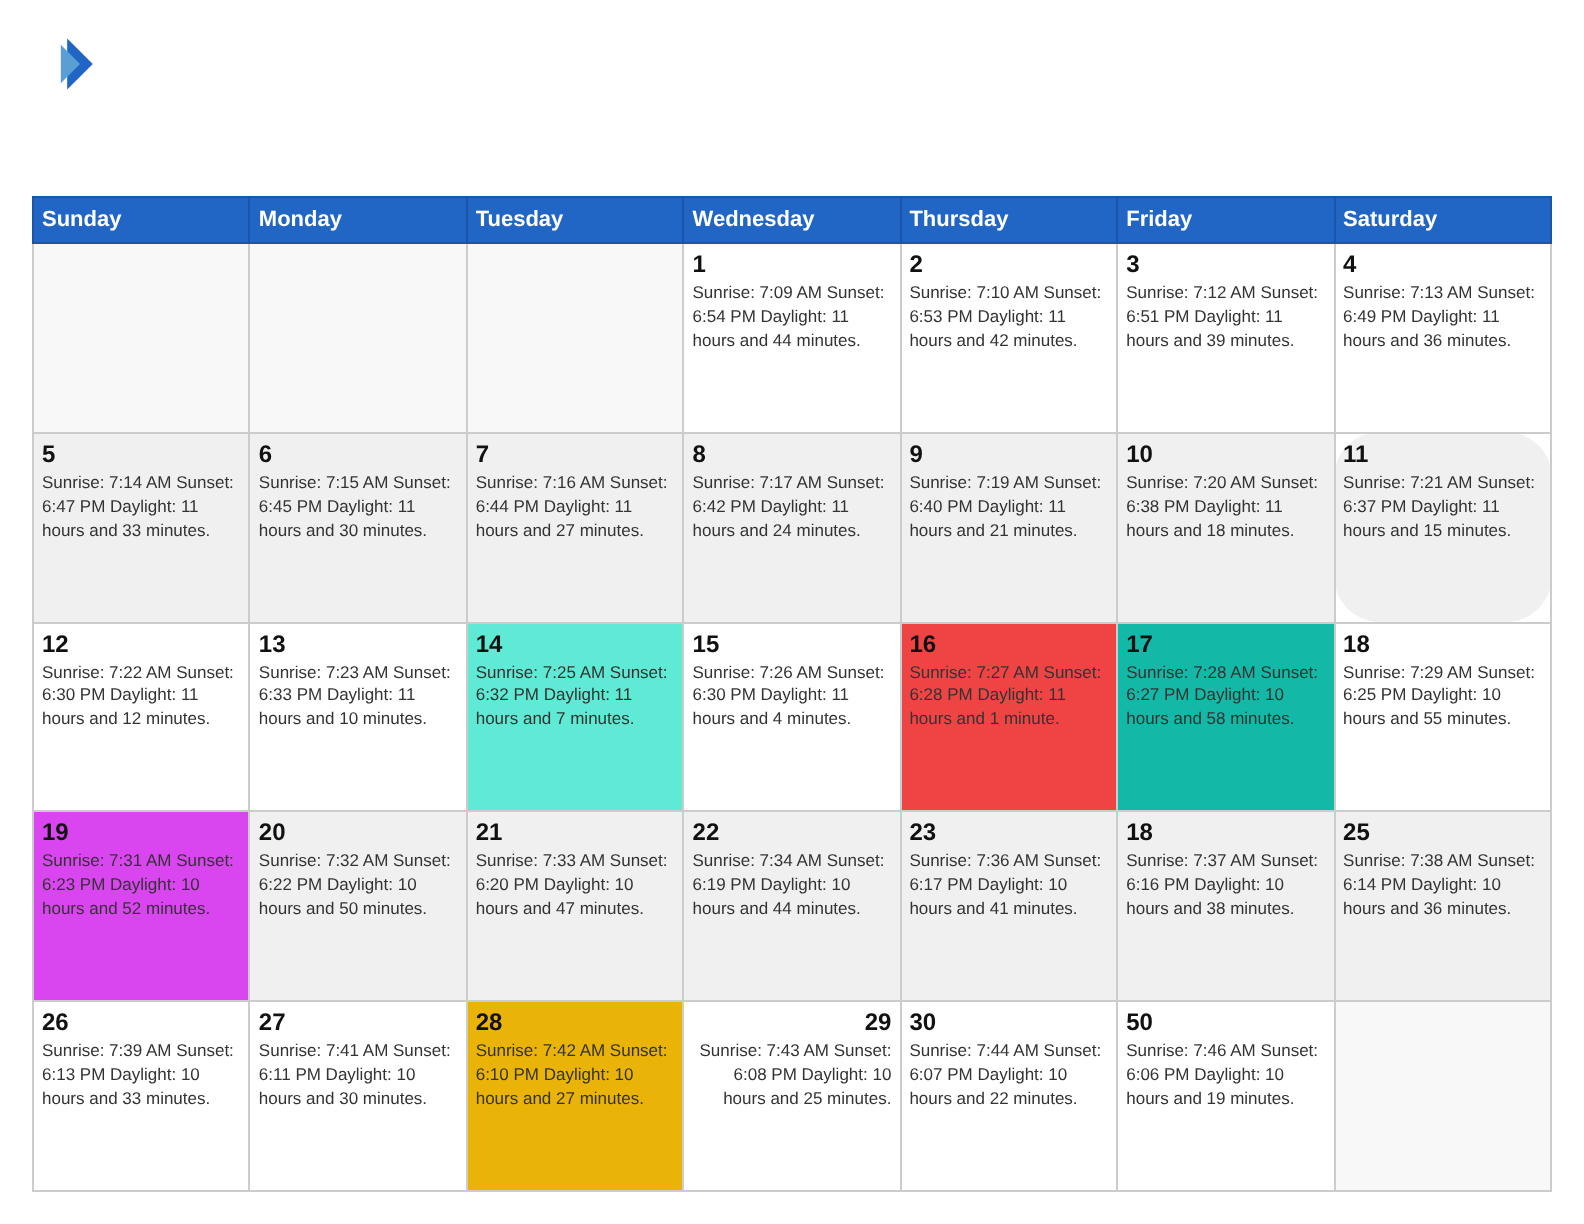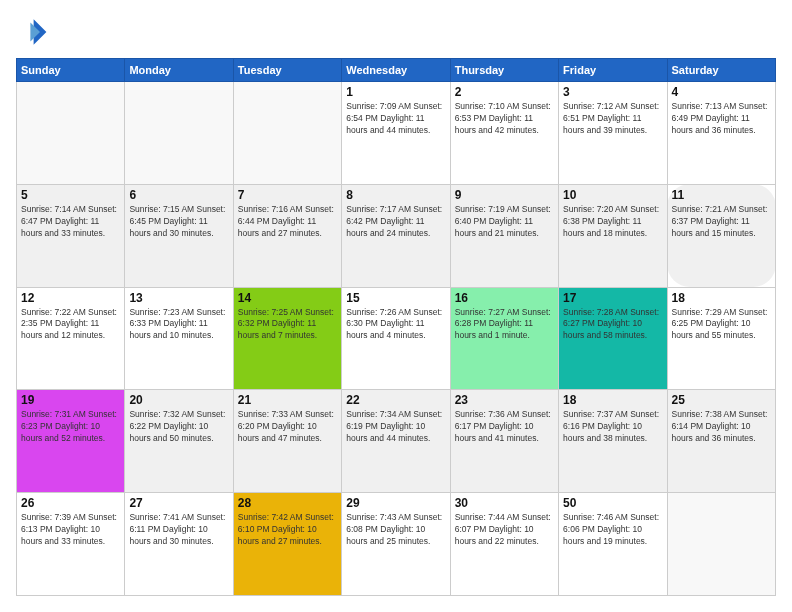--- a/index.html
+++ b/index.html
@@ -9,20 +9,21 @@
       width: 792px;
       height: 612px;
       overflow: hidden;
     }
     .page {
       width: 792px;
       height: 612px;
       padding: 16px;
       display: flex;
       flex-direction: column;
+      gap: 40px;
     }
     .header {
       display: flex;
       justify-content: space-between;
       align-items: flex-start;
       margin-bottom: 10px;
     }
     .logo {
       display: flex;
       align-items: center;
@@ -203,42 +204,42 @@
             <span class="day-num">11</span>
             <div class="day-info">Sunrise: 7:21 AM
 Sunset: 6:37 PM
 Daylight: 11 hours and 15 minutes.</div>
           </td>
         </tr>
         <tr>
           <td style="background: rgb(255, 255, 255);">
             <span class="day-num">12</span>
             <div class="day-info">Sunrise: 7:22 AM
-Sunset: 2:35 PM
+Sunset: 6:30 PM
 Daylight: 11 hours and 12 minutes.</div>
           </td>
           <td style="background: rgb(255, 255, 255);">
             <span class="day-num">13</span>
             <div class="day-info">Sunrise: 7:23 AM
 Sunset: 6:33 PM
 Daylight: 11 hours and 10 minutes.</div>
           </td>
-          <td style="background: #84cc16;">
+          <td style="background: #5eead4;">
             <span class="day-num">14</span>
             <div class="day-info">Sunrise: 7:25 AM
 Sunset: 6:32 PM
 Daylight: 11 hours and 7 minutes.</div>
           </td>
           <td style="background: rgb(255, 255, 255);">
             <span class="day-num">15</span>
             <div class="day-info">Sunrise: 7:26 AM
 Sunset: 6:30 PM
 Daylight: 11 hours and 4 minutes.</div>
           </td>
-          <td style="background: #86efac;">
+          <td style="background: #ef4444;">
             <span class="day-num">16</span>
             <div class="day-info">Sunrise: 7:27 AM
 Sunset: 6:28 PM
 Daylight: 11 hours and 1 minute.</div>
           </td>
           <td style="background: #14b8a6;">
             <span class="day-num">17</span>
             <div class="day-info">Sunrise: 7:28 AM
 Sunset: 6:27 PM
 Daylight: 10 hours and 58 minutes.</div>
@@ -306,21 +307,21 @@
             <div class="day-info">Sunrise: 7:41 AM
 Sunset: 6:11 PM
 Daylight: 10 hours and 30 minutes.</div>
           </td>
           <td style="background: #eab308;">
             <span class="day-num">28</span>
             <div class="day-info">Sunrise: 7:42 AM
 Sunset: 6:10 PM
 Daylight: 10 hours and 27 minutes.</div>
           </td>
-          <td style="background: rgb(255, 255, 255);">
+          <td style="background: rgb(255, 255, 255); text-align: right;">
             <span class="day-num">29</span>
             <div class="day-info">Sunrise: 7:43 AM
 Sunset: 6:08 PM
 Daylight: 10 hours and 25 minutes.</div>
           </td>
           <td style="background: rgb(255, 255, 255);">
             <span class="day-num">30</span>
             <div class="day-info">Sunrise: 7:44 AM
 Sunset: 6:07 PM
 Daylight: 10 hours and 22 minutes.</div>

